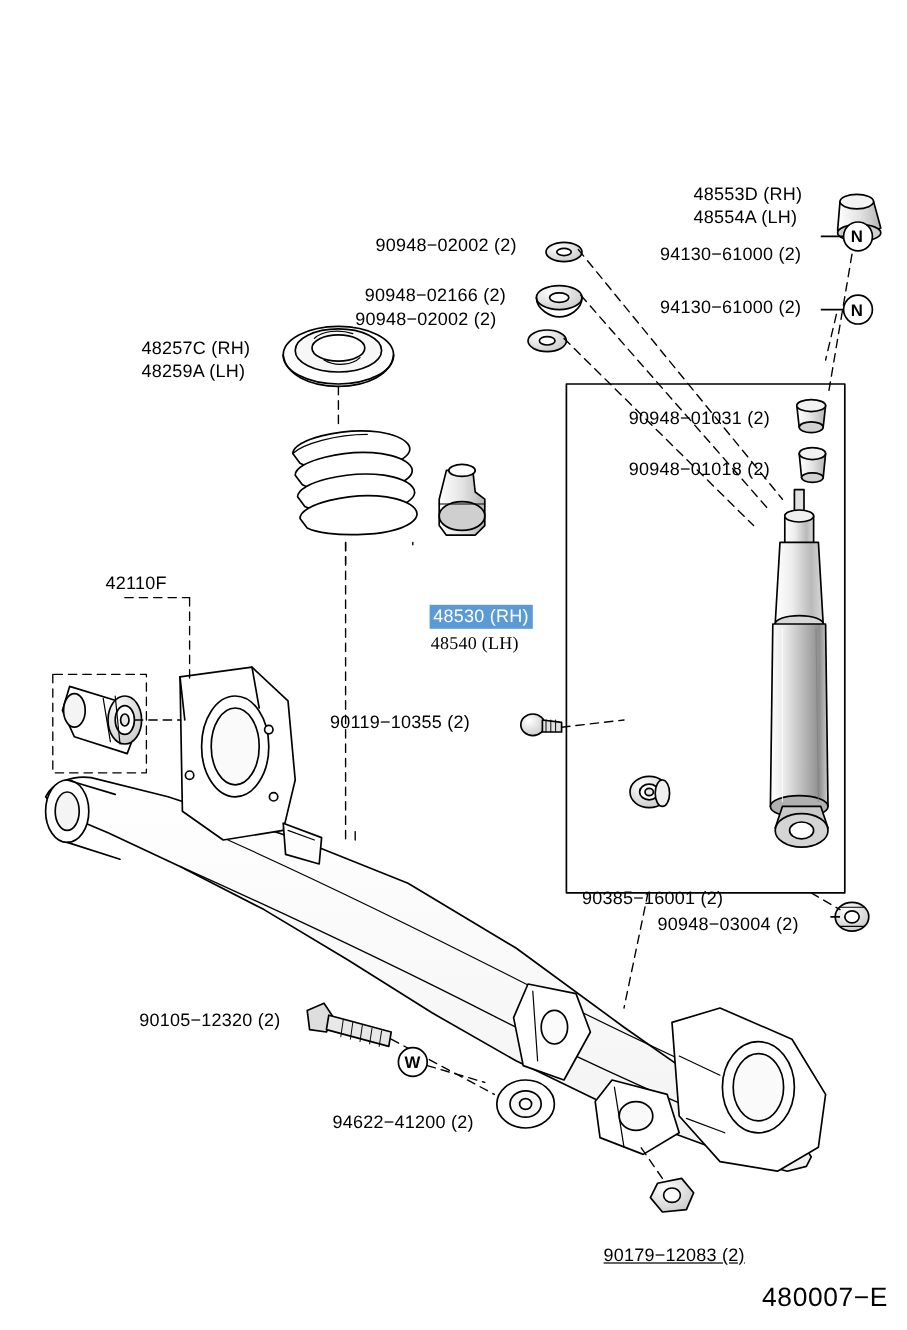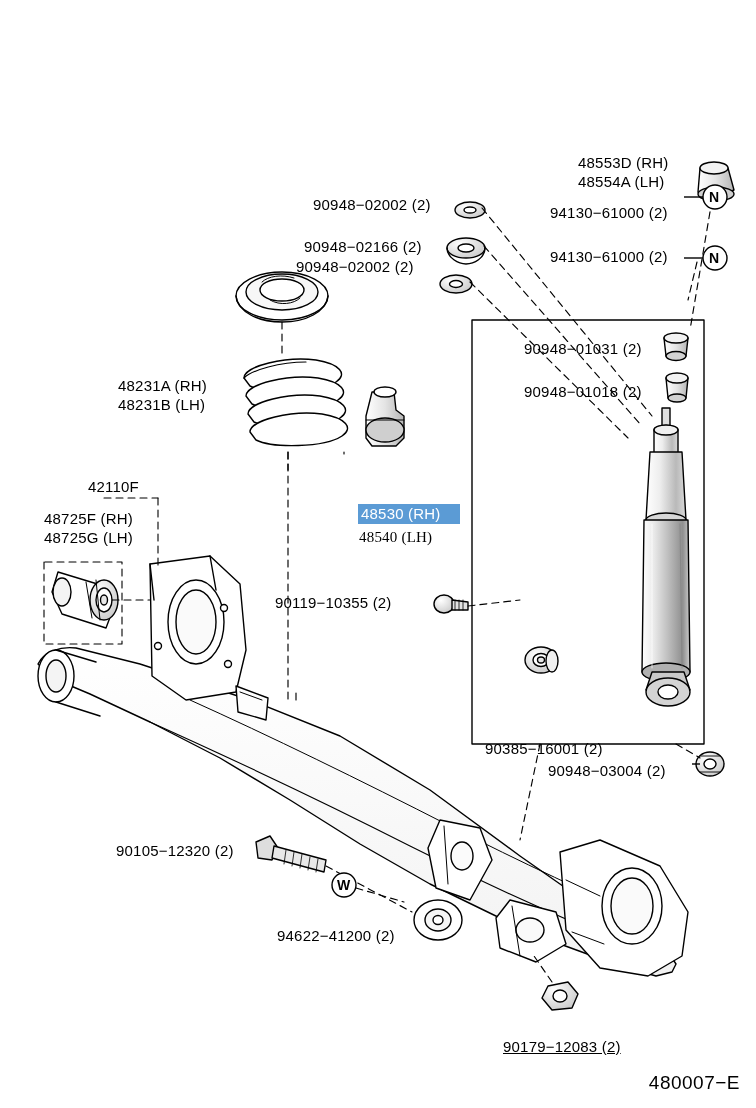--- a/index.html
+++ b/index.html
@@ -28,27 +28,27 @@
     white-space: pre;
     letter-spacing: 0.2px;
     line-height: 18px;
   }
   .lbl.two {
     line-height: 19px;
   }
   .highlight {
     background: #5b9bd5;
     color: #ffffff;
-    padding: 1px 19px 2px 3px;
+    padding: 1px 3px 2px 3px;
   }
   .code-footer {
     position: absolute;
     right: 16px;
     bottom: 14px;
-    font-size: 19px;
+    font-size: 22px;
     letter-spacing: 0.5px;
     color: #000;
     font-family: "Liberation Sans", sans-serif;
   }
 </style>
 </head>
 <body>
 
 <div id="page">
 
@@ -285,31 +285,30 @@
   <div class="lbl" style="left:550px; top:204px;"><span>94130−61000 (2)</span></div>
 
   <div class="lbl" style="left:313px; top:196px;"><span>90948−02002 (2)</span></div>
 
   <div class="lbl" style="left:550px; top:248px;"><span>94130−61000 (2)</span></div>
 
   <div class="lbl" style="left:304px; top:238px;"><span>90948−02166 (2)</span></div>
 
   <div class="lbl" style="left:296px; top:258px;"><span>90948−02002 (2)</span></div>
 
+  <div class="lbl two" style="left:118px; top:281px;"><span>48257C (RH)</span><br><span>48259A (LH)</span></div>
 
   <div class="lbl" style="left:524px; top:340px;"><span>90948−01031 (2)</span></div>
 
 
   <div class="lbl" style="left:524px; top:383px;"><span>90948−01018 (2)</span></div>
 
-  <div class="lbl two" style="left:118px; top:376px;"><span>48231A (RH)</span><br><span>48231B (LH)</span></div>
 
   <div class="lbl" style="left:88px; top:478px;"><span>42110F</span></div>
 
-  <div class="lbl two" style="left:44px; top:509px;"><span>48725F (RH)</span><br><span>48725G (LH)</span></div>
 
   <div class="lbl" style="left:358px; top:505px;"><span class="highlight">48530 (RH)</span></div>
 
   <div class="lbl" style="left:359px; top:528px;font-family:Liberation Serif, serif;"><span>48540 (LH)</span></div>
 
   <div class="lbl" style="left:275px; top:594px;text-align:right;"><span>90119−10355 (2)</span></div>
 
   <div class="lbl" style="left:485px; top:740px;"><span>90385−16001 (2)</span></div>
 
   <div class="lbl" style="left:548px; top:762px;"><span>90948−03004 (2)</span></div>

